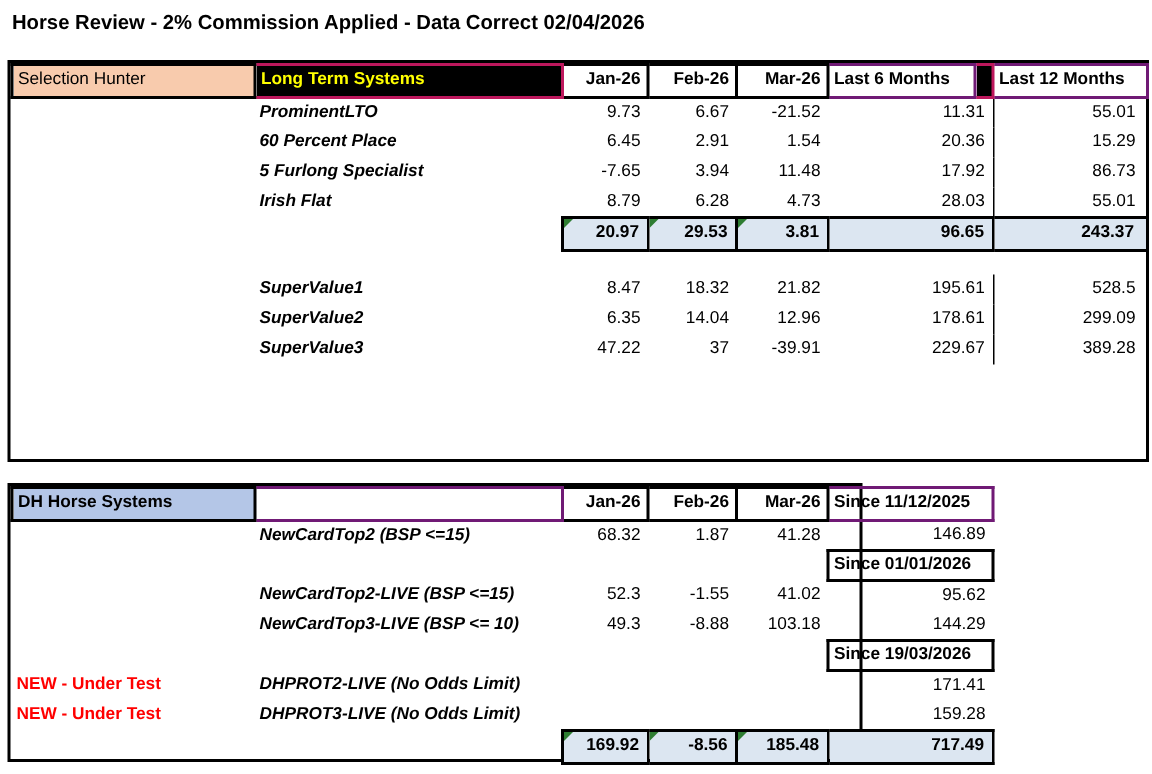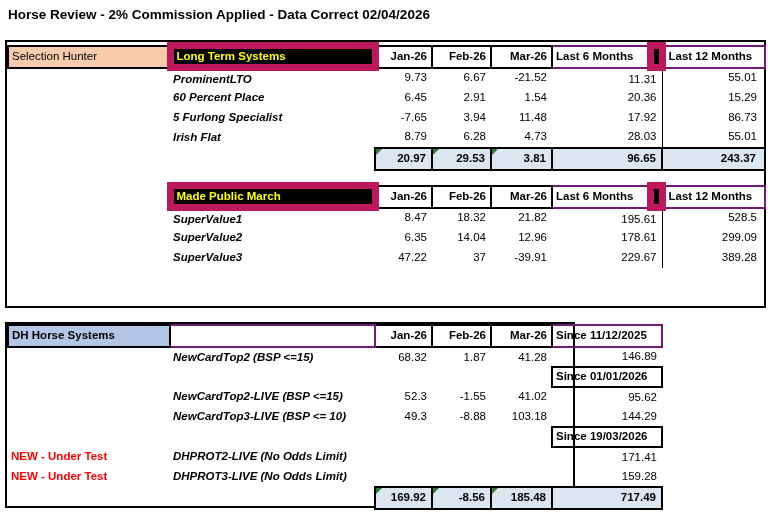--- a/index.html
+++ b/index.html
@@ -14,21 +14,21 @@
   .t2{width:654px;}
   td{padding:0;font-size:11.5px;line-height:1;white-space:nowrap;overflow:hidden;
      vertical-align:middle;color:#000;}
   tr.hr{height:22px;}
   tr.dr{height:20px;}
   tr.tr{height:22px;}
   tr.sp{height:16px;}
   .num{text-align:right;padding-right:5px;}
   .hnum{text-align:right;padding-right:4px;font-weight:bold;border:2px solid #000;}
   .hleft{text-align:left;padding-left:3px;font-weight:bold;border:2px solid #701a75;}
-  .blackbg{background:#000;border:7px solid #be185d;}
+  .blackbg{background:#000;border:2px solid #be185d;}
   .yellowtxt{color:#FFFF00;font-weight:bold;padding-left:3px;}
   .peach{background:#F8CBAD;font-weight:normal;padding-left:3px;border:2px solid #000;}
   .bluehdr{background:#B4C6E7;font-weight:bold;padding-left:3px;border:2px solid #000;}
   .sys{font-weight:bold;font-style:italic;padding-left:3px;}
   .flag{color:#FF0000;font-weight:bold;padding-left:3px;}
   .tot{background:#DCE6F1;font-weight:bold;border:2px solid #000;position:relative;}
   .bl{border-left:1px solid #000;}
   .pr8{padding-right:8px;}
   .since{border:2px solid #000;font-weight:bold;text-align:left;padding-left:3px;}
   .tri{position:absolute;left:0;top:0;width:0;height:0;
@@ -110,30 +110,20 @@
         <td class="tot num"><span class="tri"></span><span>29.53</span></td>
         <td class="tot num"><span class="tri"></span><span>3.81</span></td>
         <td class="tot num" colspan="2">96.65</td>
         <td class="tot num pr8">243.37</td>
       </tr>
 
       <tr class="sp">
             <td colspan="8"></td>
           </tr>
 
-      <tr class="hr">
-        <td></td>
-        <td class="blackbg yellowtxt">Made Public March</td>
-        <td class="hnum">Jan-26</td>
-        <td class="hnum">Feb-26</td>
-        <td class="hnum">Mar-26</td>
-        <td class="hleft">Last 6 Months</td>
-        <td class="blackbg"></td>
-        <td class="hleft">Last 12 Months</td>
-      </tr>
 
       <tr class="dr">
         <td></td>
         <td class="sys">SuperValue1</td>
         <td class="num">8.47</td>
         <td class="num">18.32</td>
         <td class="num">21.82</td>
         <td class="num" colspan="2">195.61</td>
         <td class="num bl pr8">528.5</td>
       </tr>

